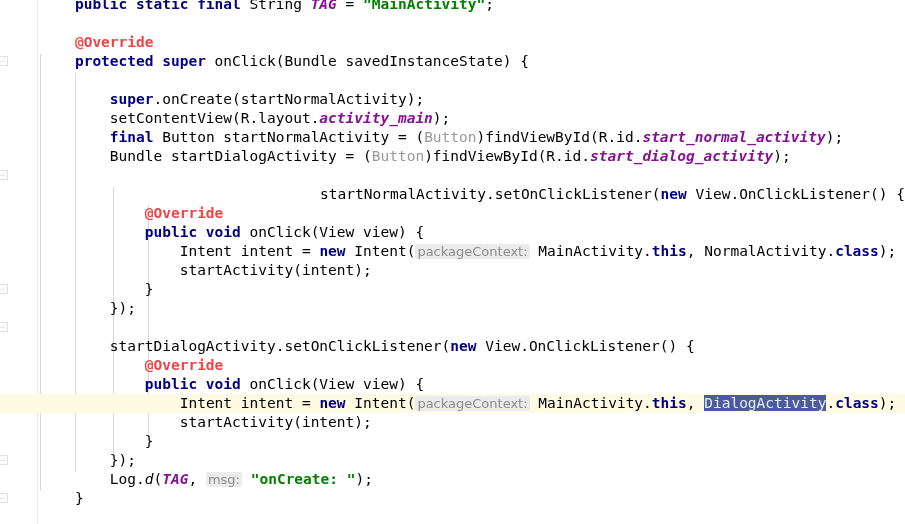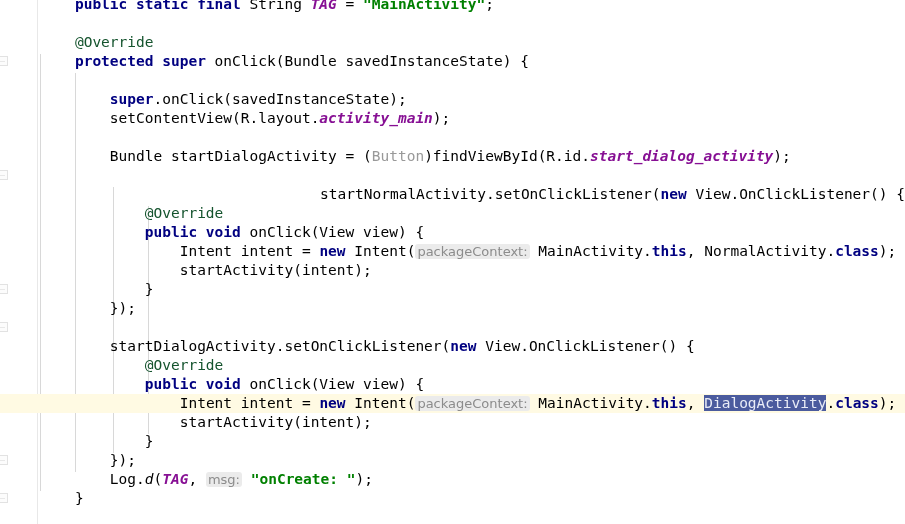--- a/index.html
+++ b/index.html
@@ -84,21 +84,21 @@
   .line .txt { padding-left: 40px; display: inline-block; }
 
   .line.current {
     background: #fffae3;
   }
 
   
   .kw    { color: #000080; font-weight: bold; }
   .str   { color: #008000; font-weight: bold; }
   .fieldstatic { color: #871094; font-weight: bold; font-style: italic; }
-  .anno  { color: #14532d; }
+  .anno  { color: #ef4444; font-weight: bold; }
   .cast  { color: #999999; }
   .methi { color: #000000; font-style: italic; }
   .plain { color: #000000; }
 
   
   .hint {
     background: #ebebeb;
     color: #8c8c8c;
     border-radius: 3px;
     padding: 0 2px;
@@ -139,22 +139,23 @@
       <div class="indent-guide" style="left: 113px; top: 187px; height: 266px;"></div>
       <div class="indent-guide" style="left: 148px; top: 206px; height: 228px;"></div>
     </div>
 
   <div class="code" id="code">
       <div class="line" style="top: -5px;"><span class="txt">    <span class="kw">public static final </span><span class="plain">String </span><span class="fieldstatic">TAG</span><span class="plain"> = </span><span class="str">"MainActivity"</span><span class="plain">;</span></span></div>
       <div class="line" style="top: 14px;"><span class="txt">    </span></div>
       <div class="line" style="top: 33px;"><span class="txt">    <span class="anno">@Override</span></span></div>
       <div class="line" style="top: 52px;"><span class="txt">    <span class="kw">protected super </span><span class="plain">onClick(Bundle savedInstanceState) {</span></span></div>
       <div class="line" style="top: 71px;"><span class="txt">        </span></div>
-      <div class="line" style="top: 90px;"><span class="txt">        <span class="kw">super</span><span class="plain">.onClick(savedInstanceState);</span></span></div>
+      <div class="line" style="top: 90px;"><span class="txt">        <span class="kw">super</span><span class="plain">.onCreate(startNormalActivity);</span></span></div>
       <div class="line" style="top: 109px;"><span class="txt">        <span class="plain">setContentView(R.layout.</span><span class="fieldstatic">activity_main</span><span class="plain">);</span></span></div>
+      <div class="line" style="top: 128px;"><span class="txt">        <span class="kw">final </span><span class="plain">Button startNormalActivity = (</span><span class="cast">Button</span><span class="plain">)findViewById(R.id.</span><span class="fieldstatic">start_normal_activity</span><span class="plain">);</span></span></div>
       <div class="line" style="top: 147px;"><span class="txt">        <span class="plain">Bundle startDialogActivity = (</span><span class="cast">Button</span><span class="plain">)findViewById(R.id.</span><span class="fieldstatic">start_dialog_activity</span><span class="plain">);</span></span></div>
       <div class="line" style="top: 166px;"><span class="txt">        </span></div>
       <div class="line" style="top: 185px; text-align: right;"><span class="txt">        <span class="plain">startNormalActivity.setOnClickListener(</span><span class="kw">new </span><span class="plain">View.OnClickListener() {</span></span></div>
       <div class="line" style="top: 204px;"><span class="txt">            <span class="anno">@Override</span></span></div>
       <div class="line" style="top: 223px;"><span class="txt">            <span class="kw">public void </span><span class="plain">onClick(View view) {</span></span></div>
       <div class="line" style="top: 242px;"><span class="txt">                <span class="plain">Intent intent = </span><span class="kw">new </span><span class="plain">Intent(</span><span class="hint">packageContext:</span><span class="plain"> MainActivity.</span><span class="kw">this</span><span class="plain">, NormalActivity.</span><span class="kw">class</span><span class="plain">);</span></span></div>
       <div class="line" style="top: 261px;"><span class="txt">                <span class="plain">startActivity(intent);</span></span></div>
       <div class="line" style="top: 280px;"><span class="txt">            <span class="plain">}</span></span></div>
       <div class="line" style="top: 299px;"><span class="txt">        <span class="plain">});</span></span></div>
       <div class="line" style="top: 318px;"><span class="txt">        </span></div>

